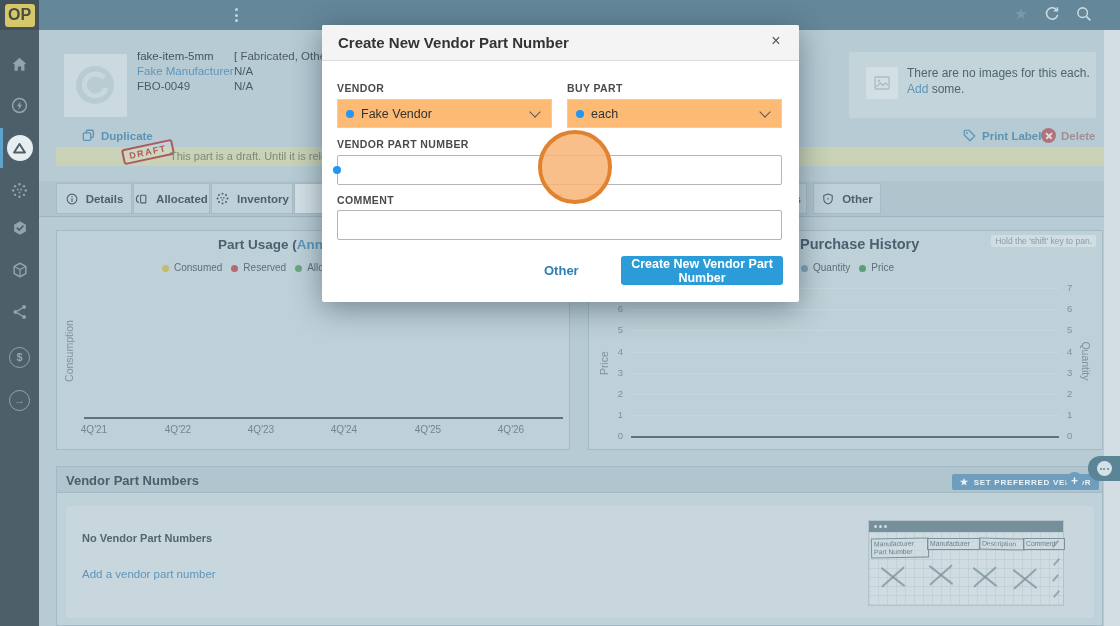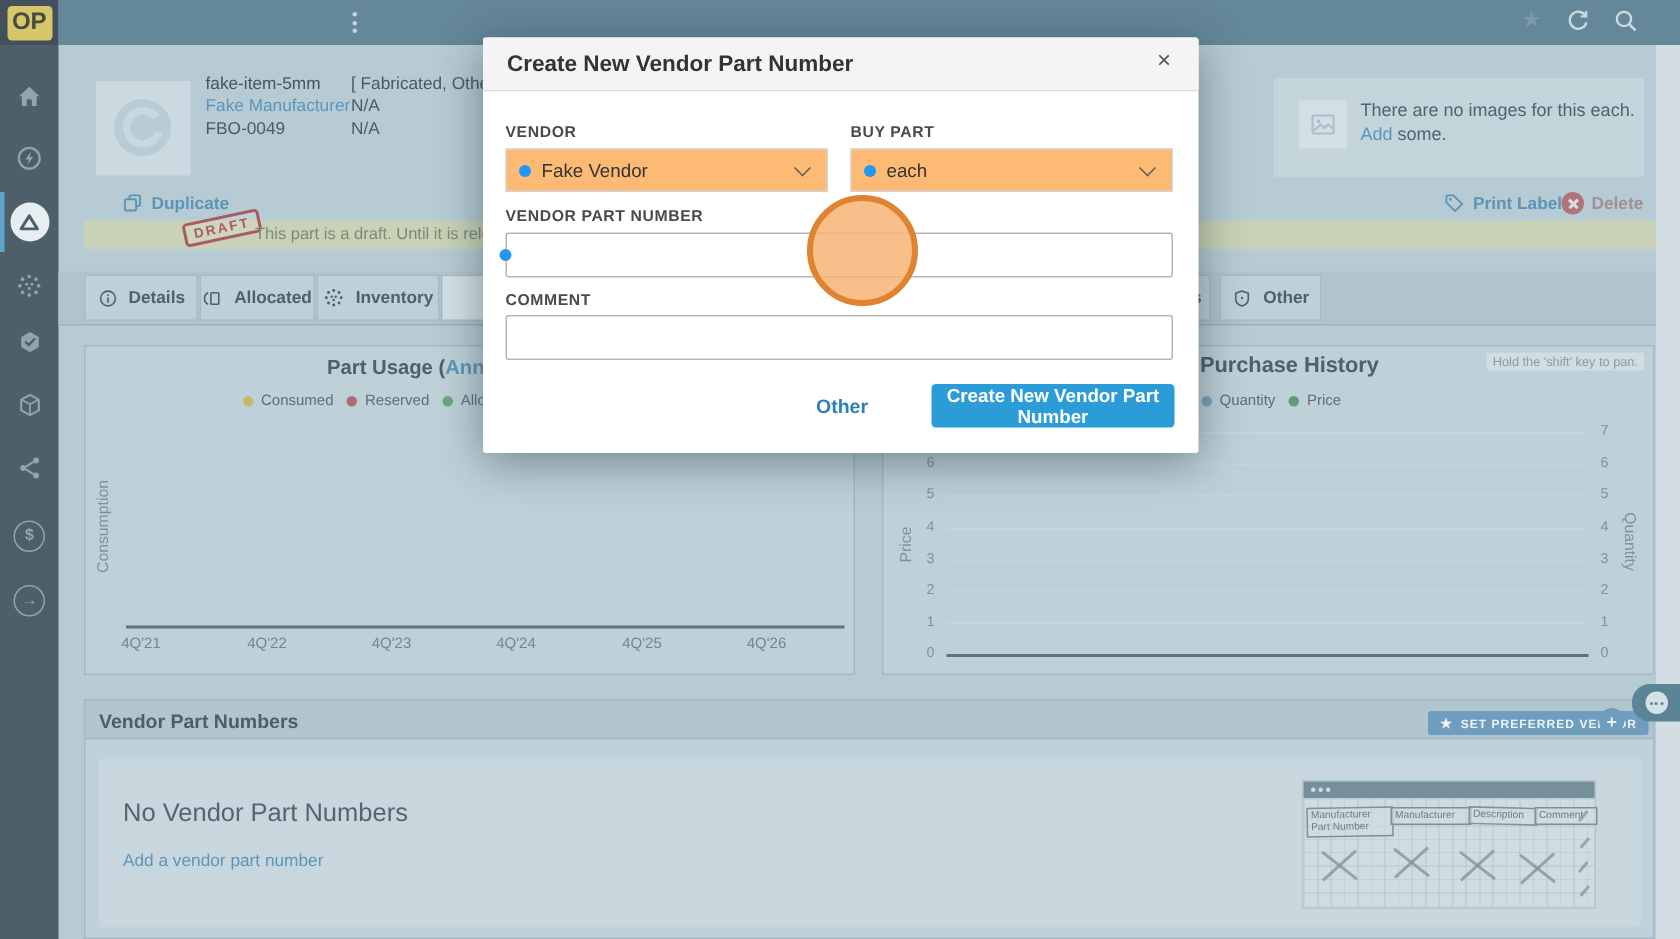--- a/index.html
+++ b/index.html
@@ -388,21 +388,21 @@
   <div class="chat-tab">
     <span class="chat-glyph">
         <i></i>
         <i></i>
         <i></i>
       </span>
   </div>
 
   <div class="v-body">
     <div class="v-card">
-      <div style="position:absolute;left:16px;top:26px;font-size:17px;font-weight:normal;color:#53666f;">No Vendor Part Numbers</div>
+      <div style="position:absolute;left:16px;top:26px;font-size:11px;font-weight:bold;color:#53666f;">No Vendor Part Numbers</div>
       <div class="link" style="position:absolute;left:16px;top:62px;font-size:11.5px;">Add a vendor part number</div>
 
       <div class="illu">
         <div class="illu-bar">
             <i></i>
             <i></i>
             <i></i>
           </div>
         <div class="illu-col" style="left:2px;width:52px;transform:rotate(-1deg);">Manufacturer Part Number</div>
         <div class="illu-col" style="left:58px;width:48px;">Manufacturer</div>

